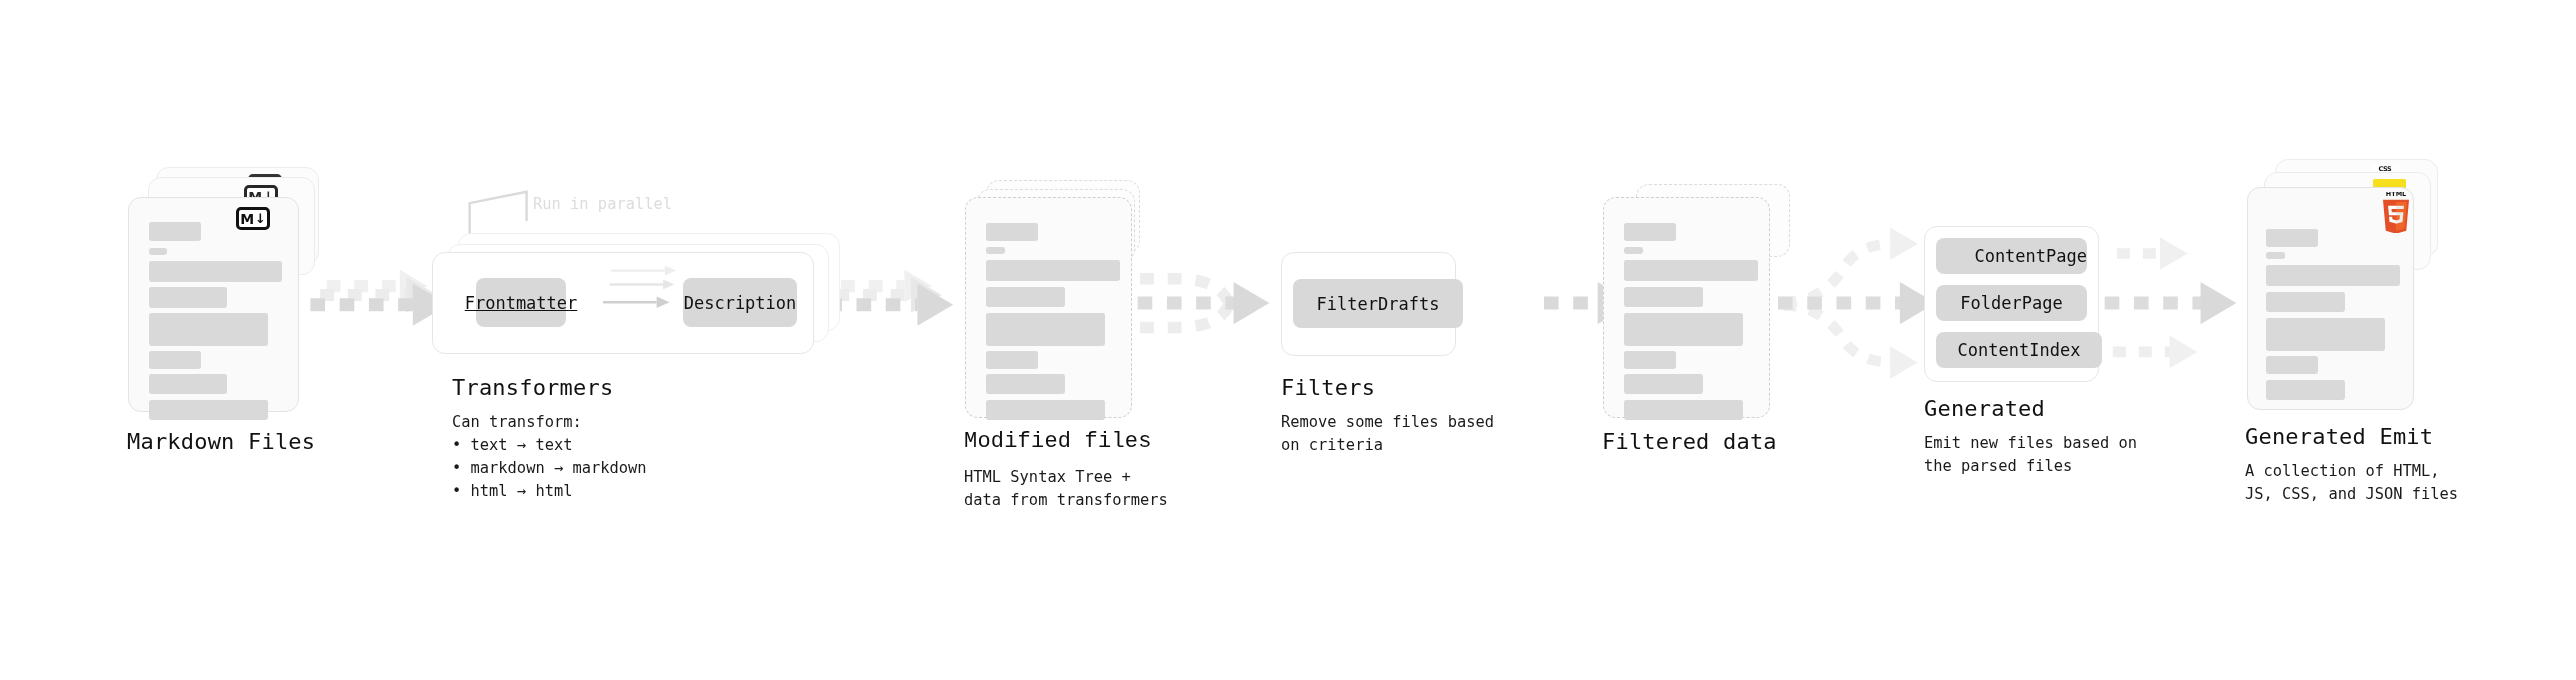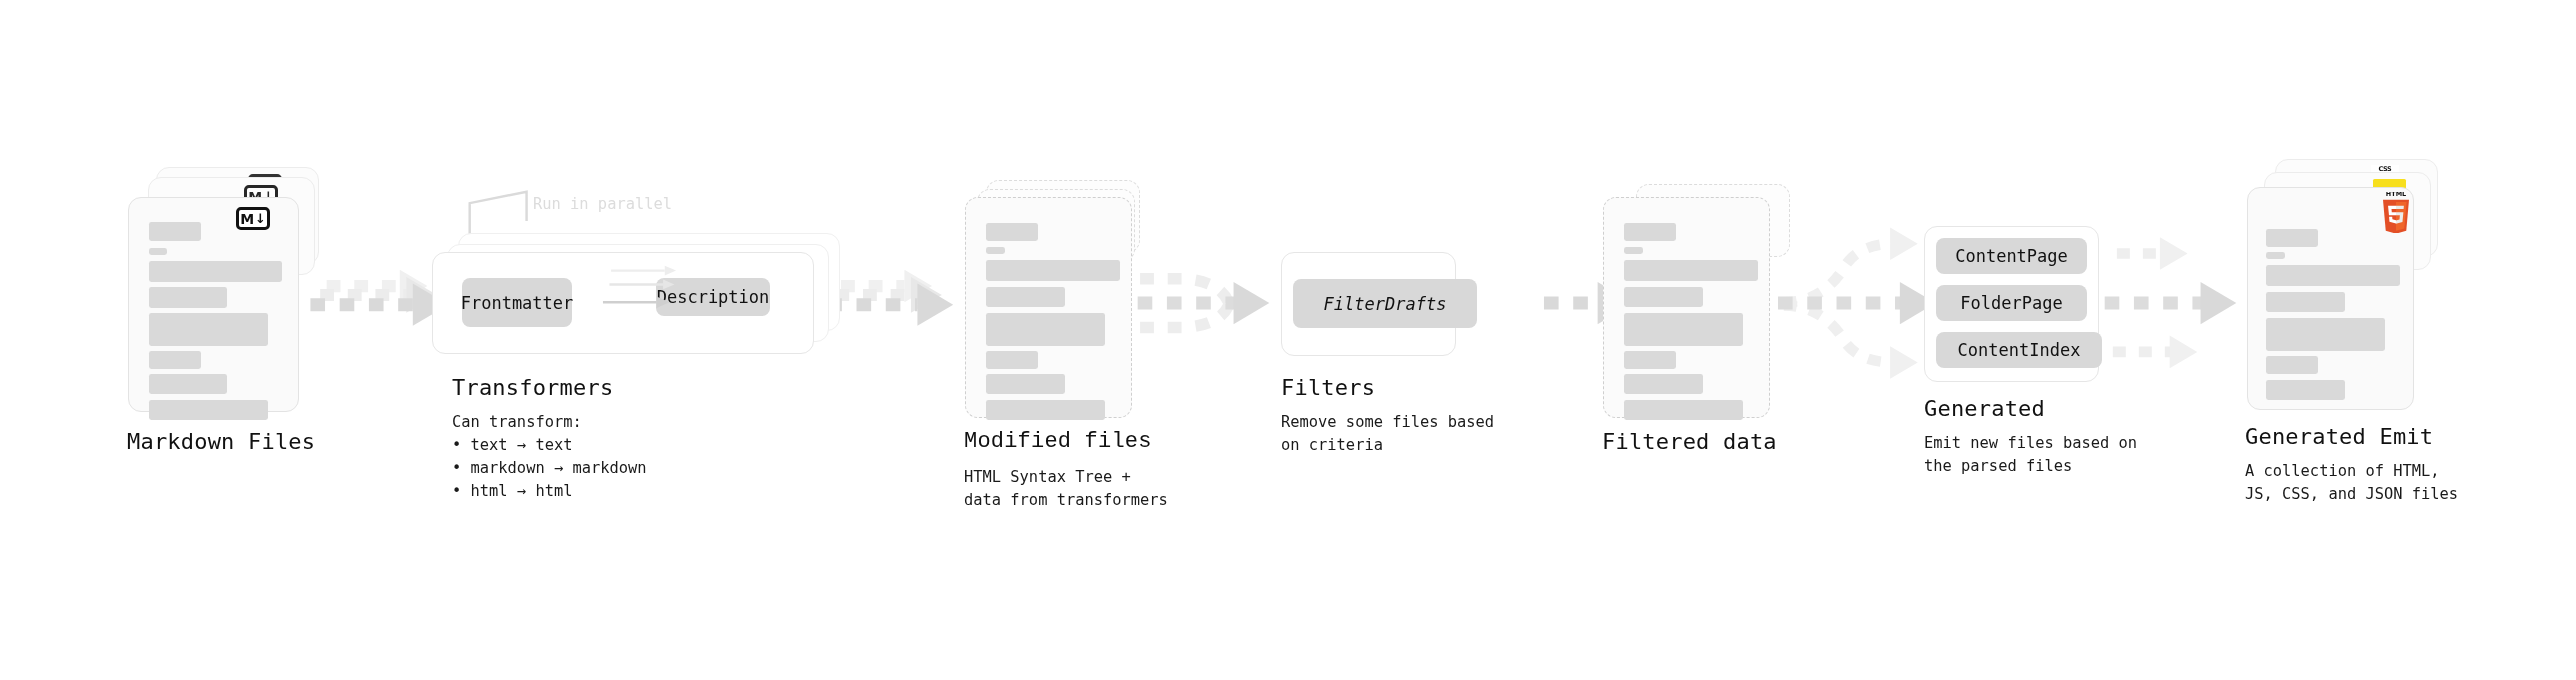--- a/index.html
+++ b/index.html
@@ -246,24 +246,24 @@
   <div class="node">
     <div class="proc g2" style="left:458px; top:233px; width:382px; height:98px;"></div>
     <div class="pill g2" style="left:485px; top:256px; width:102px; height:49px;"></div>
     <div class="pill g2" style="left:705px; top:256px; width:114px; height:49px;"></div>
 
     <div class="proc g1" style="left:447px; top:244px; width:382px; height:98px;"></div>
     <div class="pill g1" style="left:475px; top:267px; width:102px; height:49px;"></div>
     <div class="pill g1" style="left:695px; top:267px; width:114px; height:49px;"></div>
 
     <div class="proc" style="left:432px; top:252px; width:382px; height:102px;"></div>
-    <div class="pill" style="left:462px; top:278px; width:110px; height:49px;">
+    <div class="pill" style="left:476px; top:278px; width:90px; height:49px;text-decoration:underline;">
       <span>Frontmatter</span>
     </div>
-    <div class="pill" style="left:656px; top:278px; width:114px; height:38px;">
+    <div class="pill" style="left:683px; top:278px; width:114px; height:49px;">
       <span>Description</span>
     </div>
 
     <svg class="arrows" viewBox="0 0 3170 838">
       <g stroke="#ededed" stroke-width="3" fill="none">
         <line x1="752" y1="333" x2="818" y2="333"></line>
         <polygon points="818,327 832,333 818,339" fill="#ededed" stroke="none"></polygon>
       </g>
       <g stroke="#e6e6e6" stroke-width="3" fill="none">
         <line x1="750" y1="350" x2="816" y2="350"></line>
@@ -294,21 +294,21 @@
       <div class="skel" style="left:20.3px; top:153px; width:52px; height:18px;"></div>
       <div class="skel" style="left:20.3px; top:176px; width:79px; height:19.5px;"></div>
       <div class="skel" style="left:20.3px; top:202px; width:119px; height:19.5px;"></div>
     </div>
   </div>
   <div class="caption" style="left:964px; top:429px;font-family:Liberation Mono, monospace;">Modified files</div>
   <div class="subcaption" style="left:964px; top:466px;">HTML Syntax Tree +
 data from transformers</div>
 
   <div class="proc" style="left:1281px; top:252px; width:175px; height:104px;"></div>
-  <div class="pill" style="left:1293px; top:279px; width:184px; height:49px;font-style:italic;">
+  <div class="pill" style="left:1293px; top:279px; width:170px; height:49px;">
     <span>FilterDrafts</span>
   </div>
   <div class="caption" style="left:1281px; top:375px;">Filters</div>
   <div class="subcaption" style="left:1281px; top:411px;">Remove some files based
 on criteria</div>
 
   <div class="doc-stack">
     <div class="doc dashed ghost1" style="left:1636px; top:184px; width:154px; height:73px;"></div>
     <div class="doc dashed" style="left:1603px; top:197px; width:167px; height:221px;">
       <div class="skel" style="left:20.3px; top:25px; width:52px; height:18px;"></div>
@@ -317,21 +317,21 @@
       <div class="skel" style="left:20.3px; top:89px; width:79px; height:20.3px;"></div>
       <div class="skel" style="left:20.3px; top:115px; width:119px; height:32.5px;"></div>
       <div class="skel" style="left:20.3px; top:153px; width:52px; height:18px;"></div>
       <div class="skel" style="left:20.3px; top:176px; width:79px; height:19.5px;"></div>
       <div class="skel" style="left:20.3px; top:202px; width:119px; height:19.5px;"></div>
     </div>
   </div>
   <div class="caption" style="left:1602px; top:429px;">Filtered data</div>
 
   <div class="proc" style="left:1924px; top:226px; width:175px; height:156px;"></div>
-  <div class="pill" style="left:1936px; top:238px; width:151px; height:36px;">
+  <div class="pill" style="left:1936px; top:238px; width:151px; height:36px;justify-content:flex-end;">
     <span>ContentPage</span>
   </div>
   <div class="pill" style="left:1936px; top:285px; width:151px; height:36px;">
     <span>FolderPage</span>
   </div>
   <div class="pill" style="left:1936px; top:332px; width:166px; height:36px;">
     <span>ContentIndex</span>
   </div>
   <div class="caption" style="left:1924px; top:396px;">Generated</div>
   <div class="subcaption" style="left:1924px; top:432px;">Emit new files based on

